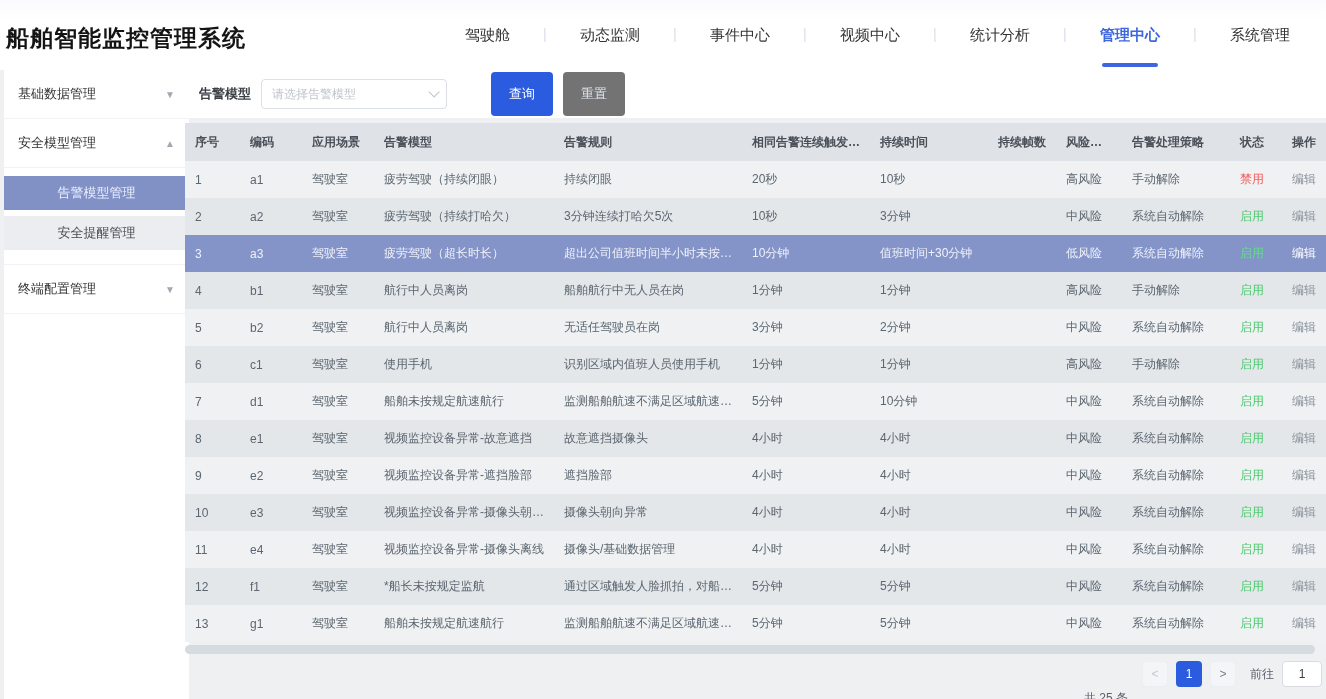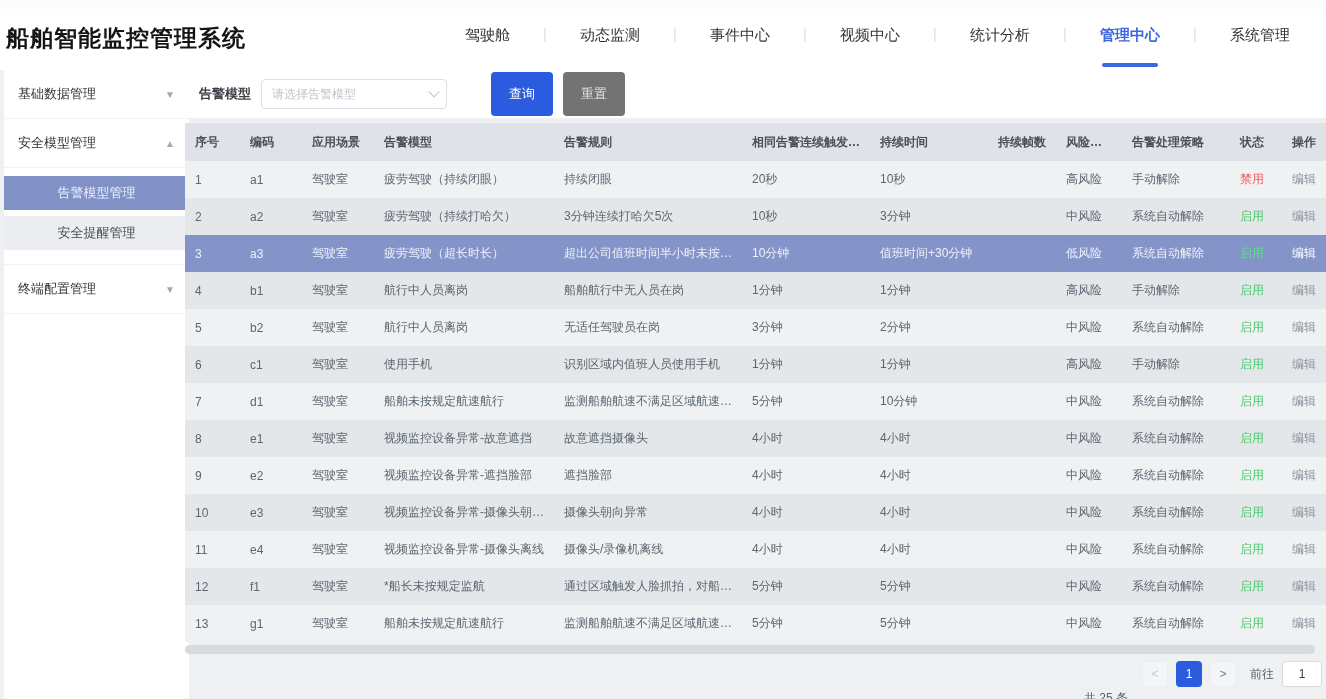--- a/index.html
+++ b/index.html
@@ -302,21 +302,21 @@
             <td>中风险</td>
             <td>系统自动解除</td>
             <td class="status-on">启用</td>
             <td class="action">编辑</td>
           </tr>
           <tr>
             <td>11</td>
             <td>e4</td>
             <td>驾驶室</td>
             <td>视频监控设备异常-摄像头离线</td>
-            <td>摄像头/录像机离线</td>
+            <td>摄像头/基础数据管理</td>
             <td>4小时</td>
             <td>4小时</td>
             <td></td>
             <td>中风险</td>
             <td>系统自动解除</td>
             <td class="status-on">启用</td>
             <td class="action">编辑</td>
           </tr>
           <tr>
             <td>12</td>

